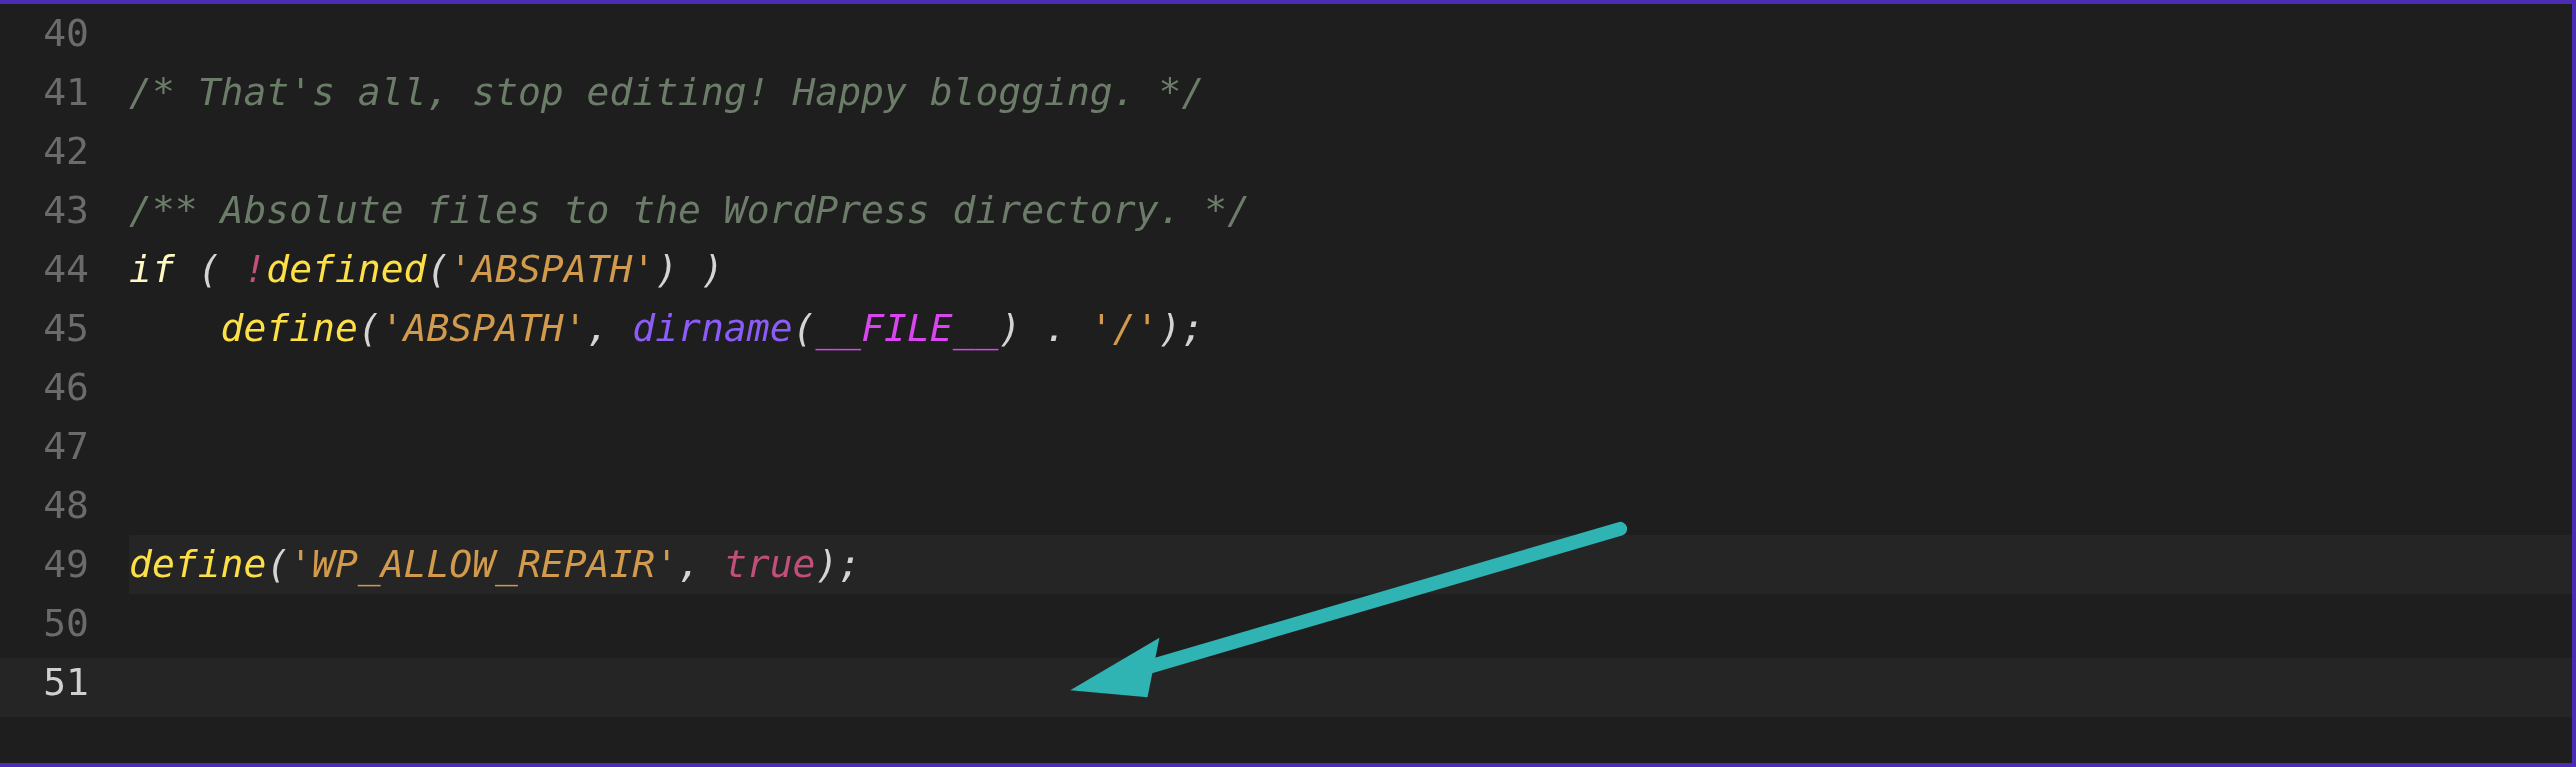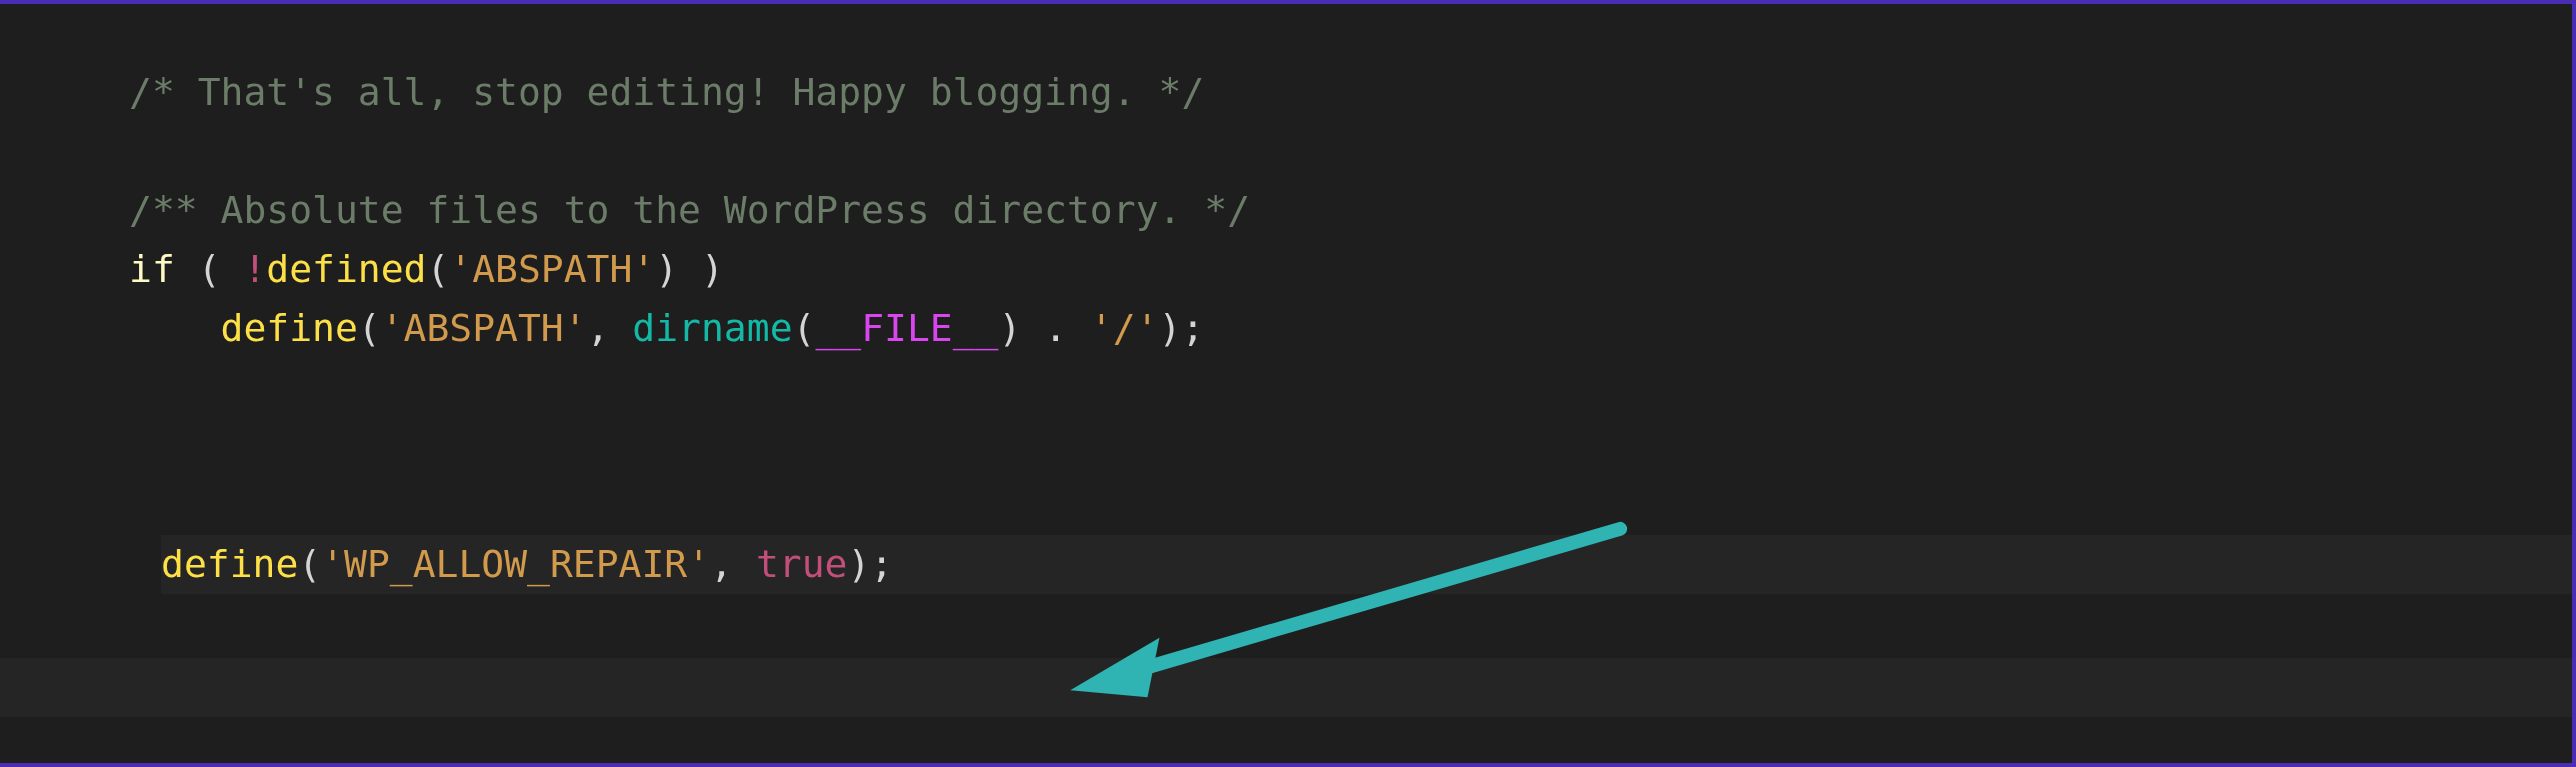--- a/index.html
+++ b/index.html
@@ -39,46 +39,46 @@
     font-family: "Consolas", "Menlo", monospace;
   }
   .gutter .ln.current {
     color: #d0d0d0;
   }
   .code {
     position: absolute;
     left: 129px;
     top: 0;
     right: 0;
+    font-style: italic;
   }
   .code .row {
     height: 59px;
     white-space: pre;
     color: #d4d4d4;
   }
   .code .row.current {
     background: rgba(255,255,255,0.03);
-    margin-left: 32px;
   }
   .cl-line-hl {
     position:absolute;
     left:0;
     right:0;
     height:59px;
     top:654px;
     background: rgba(255,255,255,0.03);
     pointer-events:none;
   }
 
   
   .tk-comment { color:#6b7d68; }
   .tk-keyword { color:#fef9c3; }
   .tk-not     { color:#c24f7a; }
   .tk-func    { color:#fde047; }
-  .tk-func2   { color:#14b8a6;text-align:right; }
+  .tk-func2   { color:#8b5cf6;text-align:right; }
   .tk-string  { color:#d19a4c; }
   .tk-const   { color:#d946ef; }
   .tk-plain   { color:#d4d4d4; }
   .tk-punct   { color:#d4d4d4; }
   .tk-true    { color:#c24f7a; }
   .tk-ident   { color:#d4d4d4; }
 
   
   .arrow {
     position:absolute;
@@ -93,20 +93,34 @@
     stroke:#2fb3b3;
     stroke-width:14;
     stroke-linecap:round;
   }
 </style>
 </head>
 <body>
 
 <div class="editor">
   <div class="cl-line-hl"></div>
+  <div class="gutter" id="gutter">
+      <div class="ln">40</div>
+      <div class="ln">41</div>
+      <div class="ln">42</div>
+      <div class="ln">43</div>
+      <div class="ln">44</div>
+      <div class="ln">45</div>
+      <div class="ln">46</div>
+      <div class="ln">47</div>
+      <div class="ln">48</div>
+      <div class="ln">49</div>
+      <div class="ln">50</div>
+      <div class="ln current">51</div>
+    </div>
   <div class="code" id="code">
       <div class="row"></div>
       <div class="row"><span class="tk-comment">/* That's all, stop editing! Happy blogging. */</span></div>
       <div class="row"></div>
       <div class="row"><span class="tk-comment">/** Absolute files to the WordPress directory. */</span></div>
       <div class="row"><span class="tk-keyword">if</span><span class="tk-plain"> ( </span><span class="tk-not">!</span><span class="tk-func">defined</span><span class="tk-punct">(</span><span class="tk-string">'ABSPATH'</span><span class="tk-punct">) )</span></div>
       <div class="row"><span class="tk-plain">    </span><span class="tk-func">define</span><span class="tk-punct">(</span><span class="tk-string">'ABSPATH'</span><span class="tk-punct">, </span><span class="tk-func2">dirname</span><span class="tk-punct">(</span><span class="tk-const">__FILE__</span><span class="tk-punct">) . </span><span class="tk-string">'/'</span><span class="tk-punct">);</span></div>
       <div class="row"></div>
       <div class="row"></div>
       <div class="row"></div>

